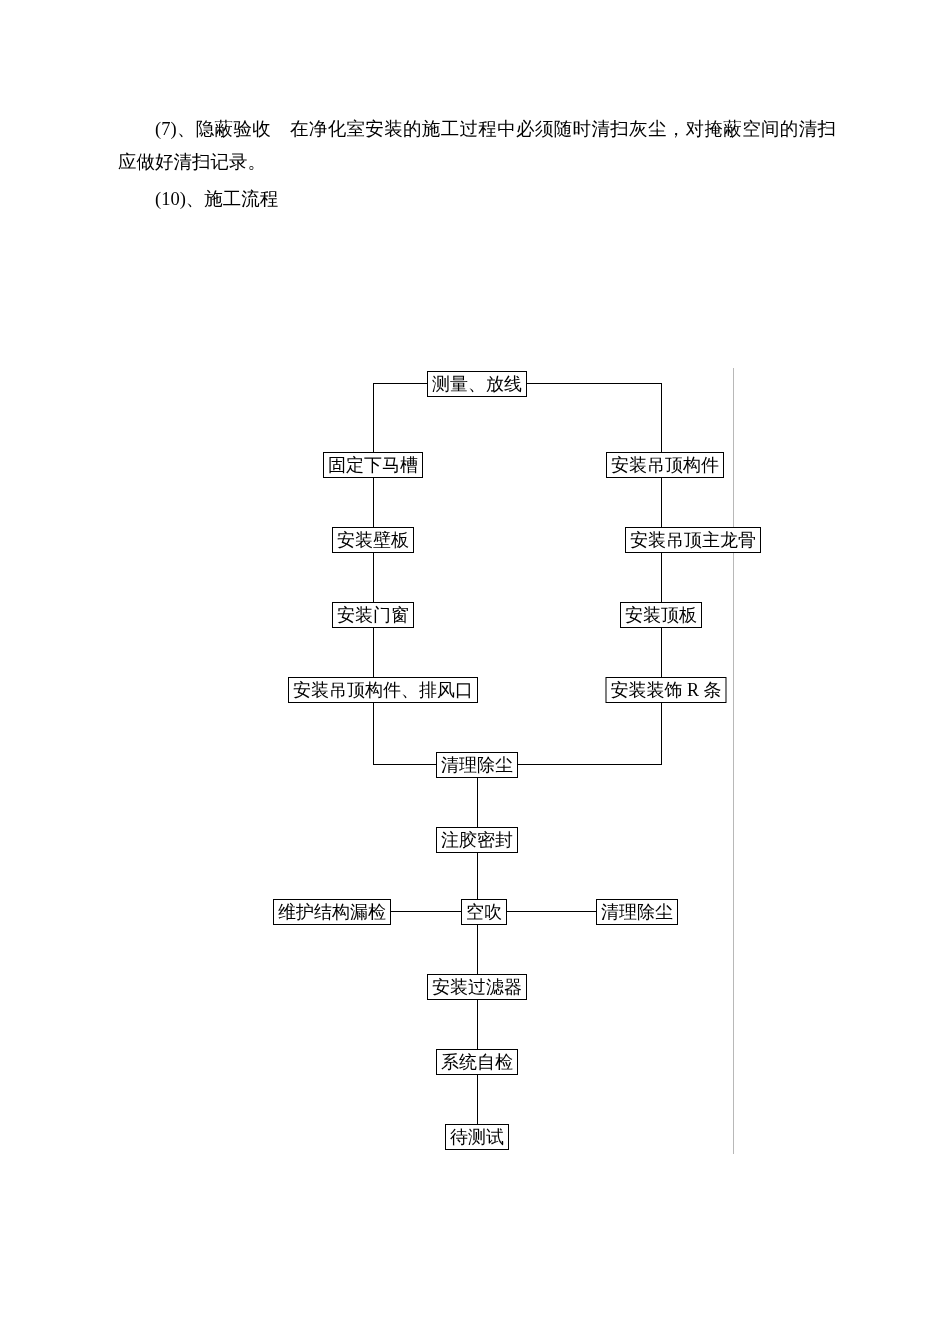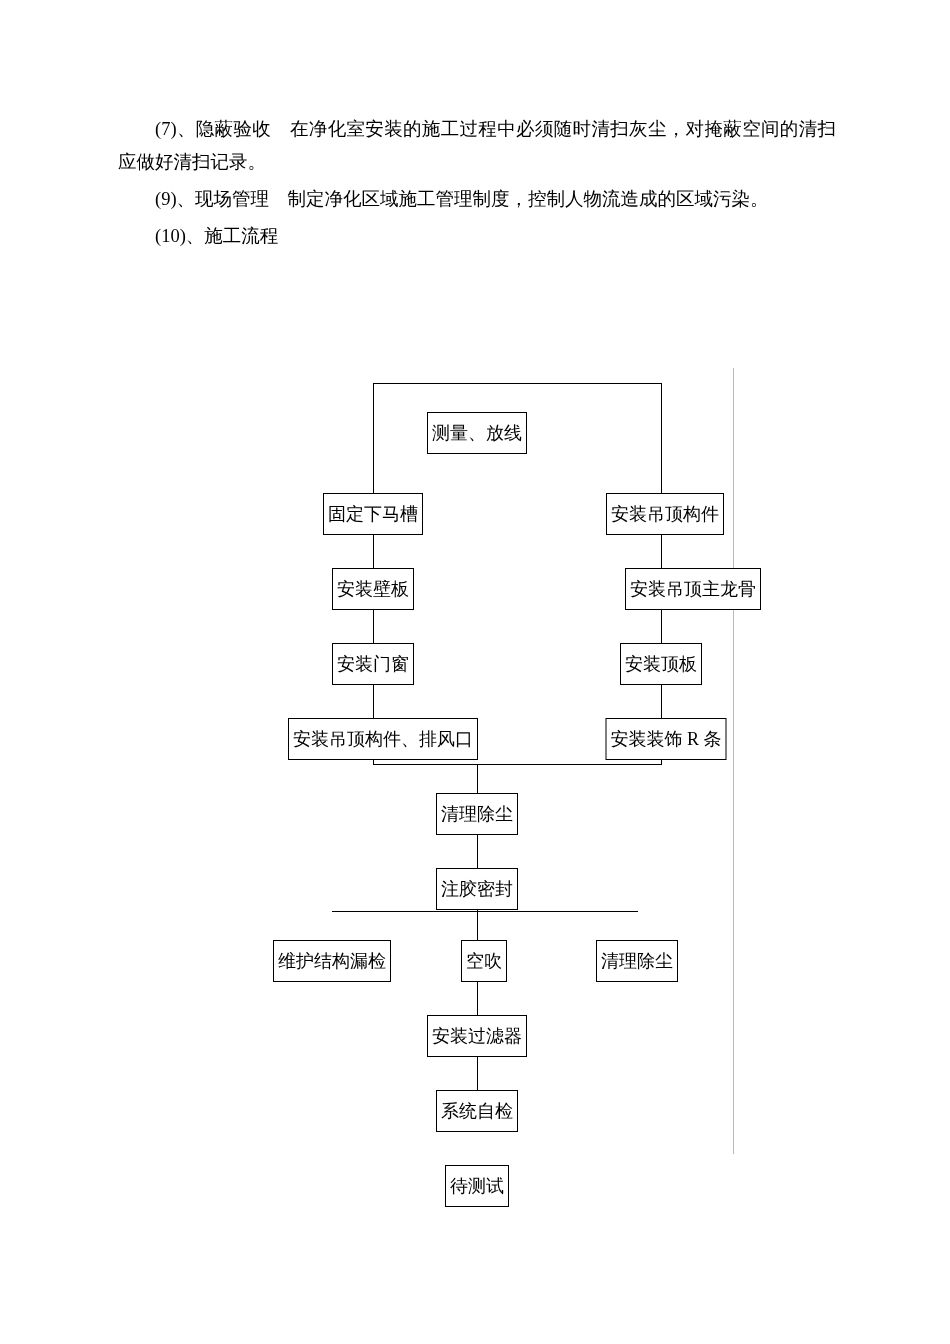--- a/index.html
+++ b/index.html
@@ -34,33 +34,31 @@
   }
   .hline, .vline { position: absolute; background: #000000; }
   .hline { height: 1px; }
   .vline { width: 1px; }
   .canvas-border { position: absolute; width: 1px; background: #b8b8b8; }
   .node {
     position: absolute;
     transform: translateX(-50%);
     background: #ffffff;
     border: 1px solid #000000;
-    padding: 9px 4px;
+    padding: 1px 4px;
     font-size: 18px;
     line-height: 22px;
     white-space: nowrap;
-    margin-top: 41px;
   }
 </style>
 </head>
 <body>
 
 <div class="text-block">
   <p class="para">(7)、隐蔽验收　在净化室安装的施工过程中必须随时清扫灰尘，对掩蔽空间的清扫应做好清扫记录。</p>
-  <p class="para">(9)、现场管理　制定净化区域施工管理制度，控制人物流造成的区域污染。</p>
   <p class="para">(10)、施工流程</p>
 </div>
 
 <div class="flowchart">
 
   <div class="canvas-border" style="left:733px;top:368px;height:786px"></div>
 
   <div class="hline" style="left:373px;top:383px;width:289px"></div>
   <div class="vline" style="left:373px;top:383px;height:381px"></div>
   <div class="vline" style="left:661px;top:383px;height:381px"></div>

